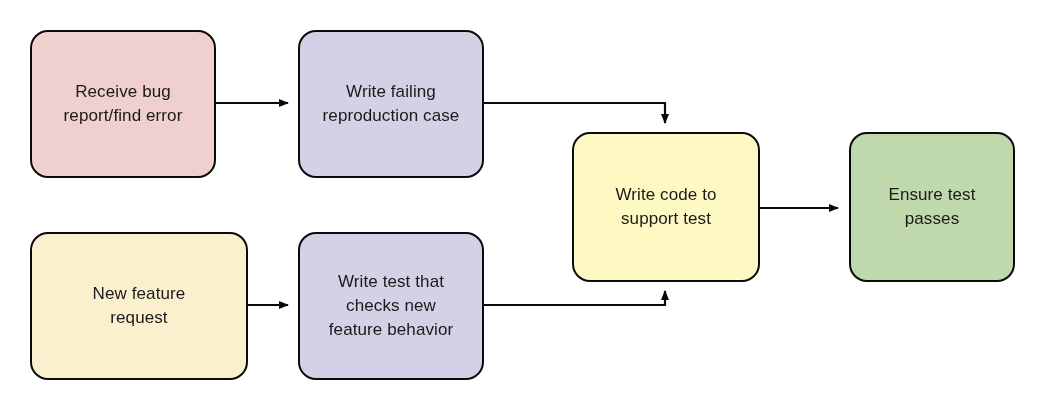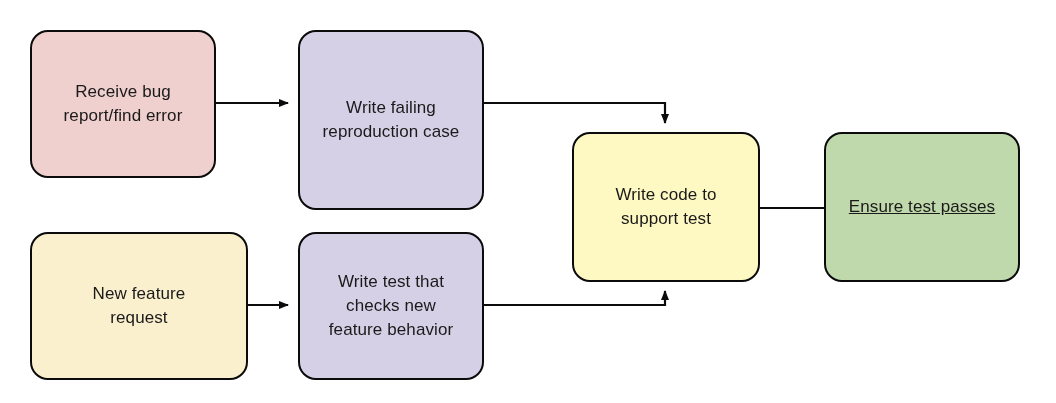--- a/index.html
+++ b/index.html
@@ -65,38 +65,38 @@
         <path d="M 484 305 L 665 305 L 665 291" marker-end="url(#arrowhead)"></path>
         <path d="M 760 208 L 838 208" marker-end="url(#arrowhead)"></path>
       </g>
   </svg>
 
   <div class="node" style="left: 30px; top: 30px; width: 186px; height: 148px; background: rgb(239, 208, 206); border-color: rgb(11, 11, 11); color: rgb(26, 26, 26);">
     <span class="node-label">Receive bug
 report/find error</span>
   </div>
 
-  <div class="node" style="left: 298px; top: 30px; width: 186px; height: 180px; background: rgb(213, 208, 230); border-color: rgb(11, 11, 11); color: rgb(26, 26, 26);">
+  <div class="node" style="left: 298px; top: 30px; width: 186px; height: 148px; background: rgb(213, 208, 230); border-color: rgb(11, 11, 11); color: rgb(26, 26, 26);">
     <span class="node-label">Write failing
 reproduction case</span>
   </div>
 
   <div class="node" style="left: 30px; top: 232px; width: 218px; height: 148px; background: rgb(251, 240, 206); border-color: rgb(11, 11, 11); color: rgb(26, 26, 26);">
     <span class="node-label">New feature
 request</span>
   </div>
 
   <div class="node" style="left: 298px; top: 232px; width: 186px; height: 148px; background: rgb(213, 208, 230); border-color: rgb(11, 11, 11); color: rgb(26, 26, 26); justify-content: center;">
     <span class="node-label">Write test that
 checks new
 feature behavior</span>
   </div>
 
   <div class="node" style="left: 572px; top: 132px; width: 188px; height: 150px; background: #fef9c3; border-color: rgb(11, 11, 11); color: rgb(26, 26, 26);">
     <span class="node-label">Write code to
 support test</span>
   </div>
 
-  <div class="node" style="left: 824px; top: 132px; width: 196px; height: 150px; background: rgb(192, 217, 172); border-color: rgb(11, 11, 11); color: rgb(26, 26, 26); text-decoration: underline;">
+  <div class="node" style="left: 849px; top: 132px; width: 166px; height: 150px; background: rgb(192, 217, 172); border-color: rgb(11, 11, 11); color: rgb(26, 26, 26);">
     <span class="node-label">Ensure test passes</span>
   </div>
 
 </div>
 
 </body></html>

